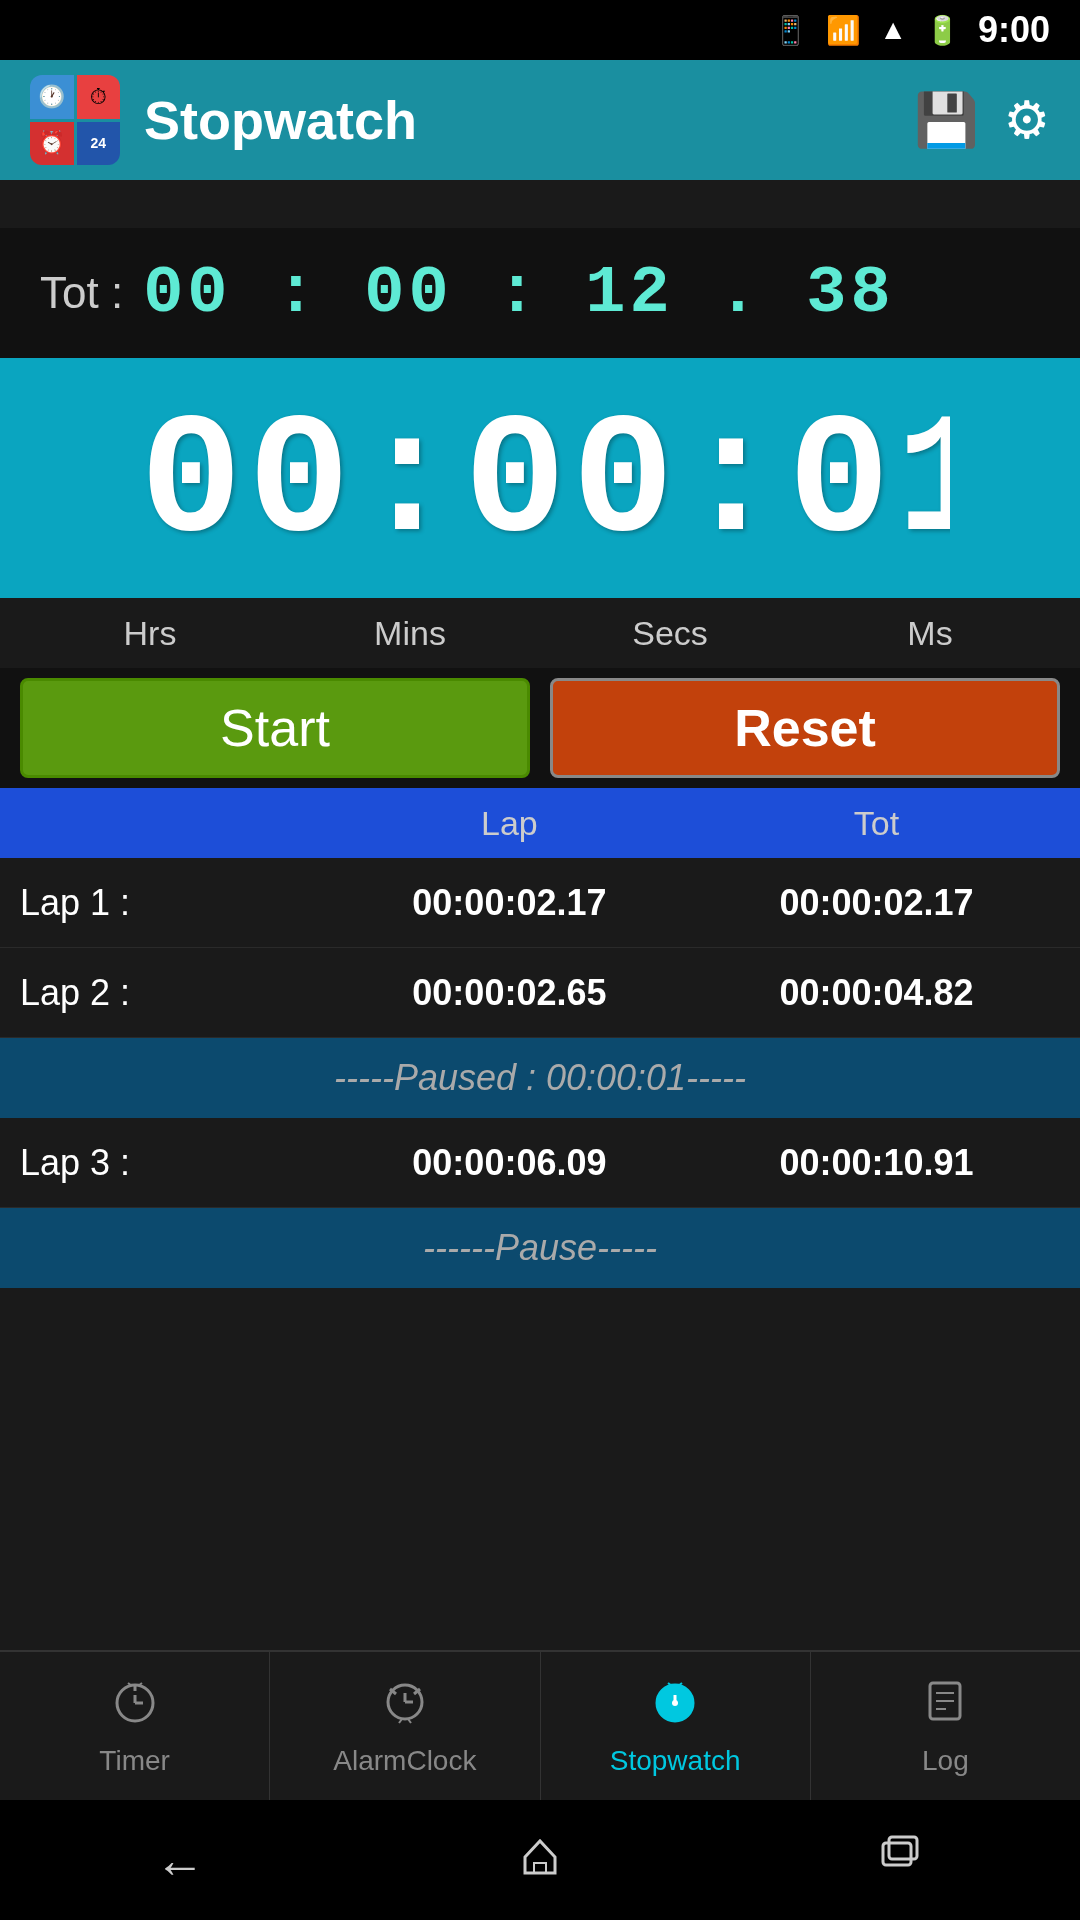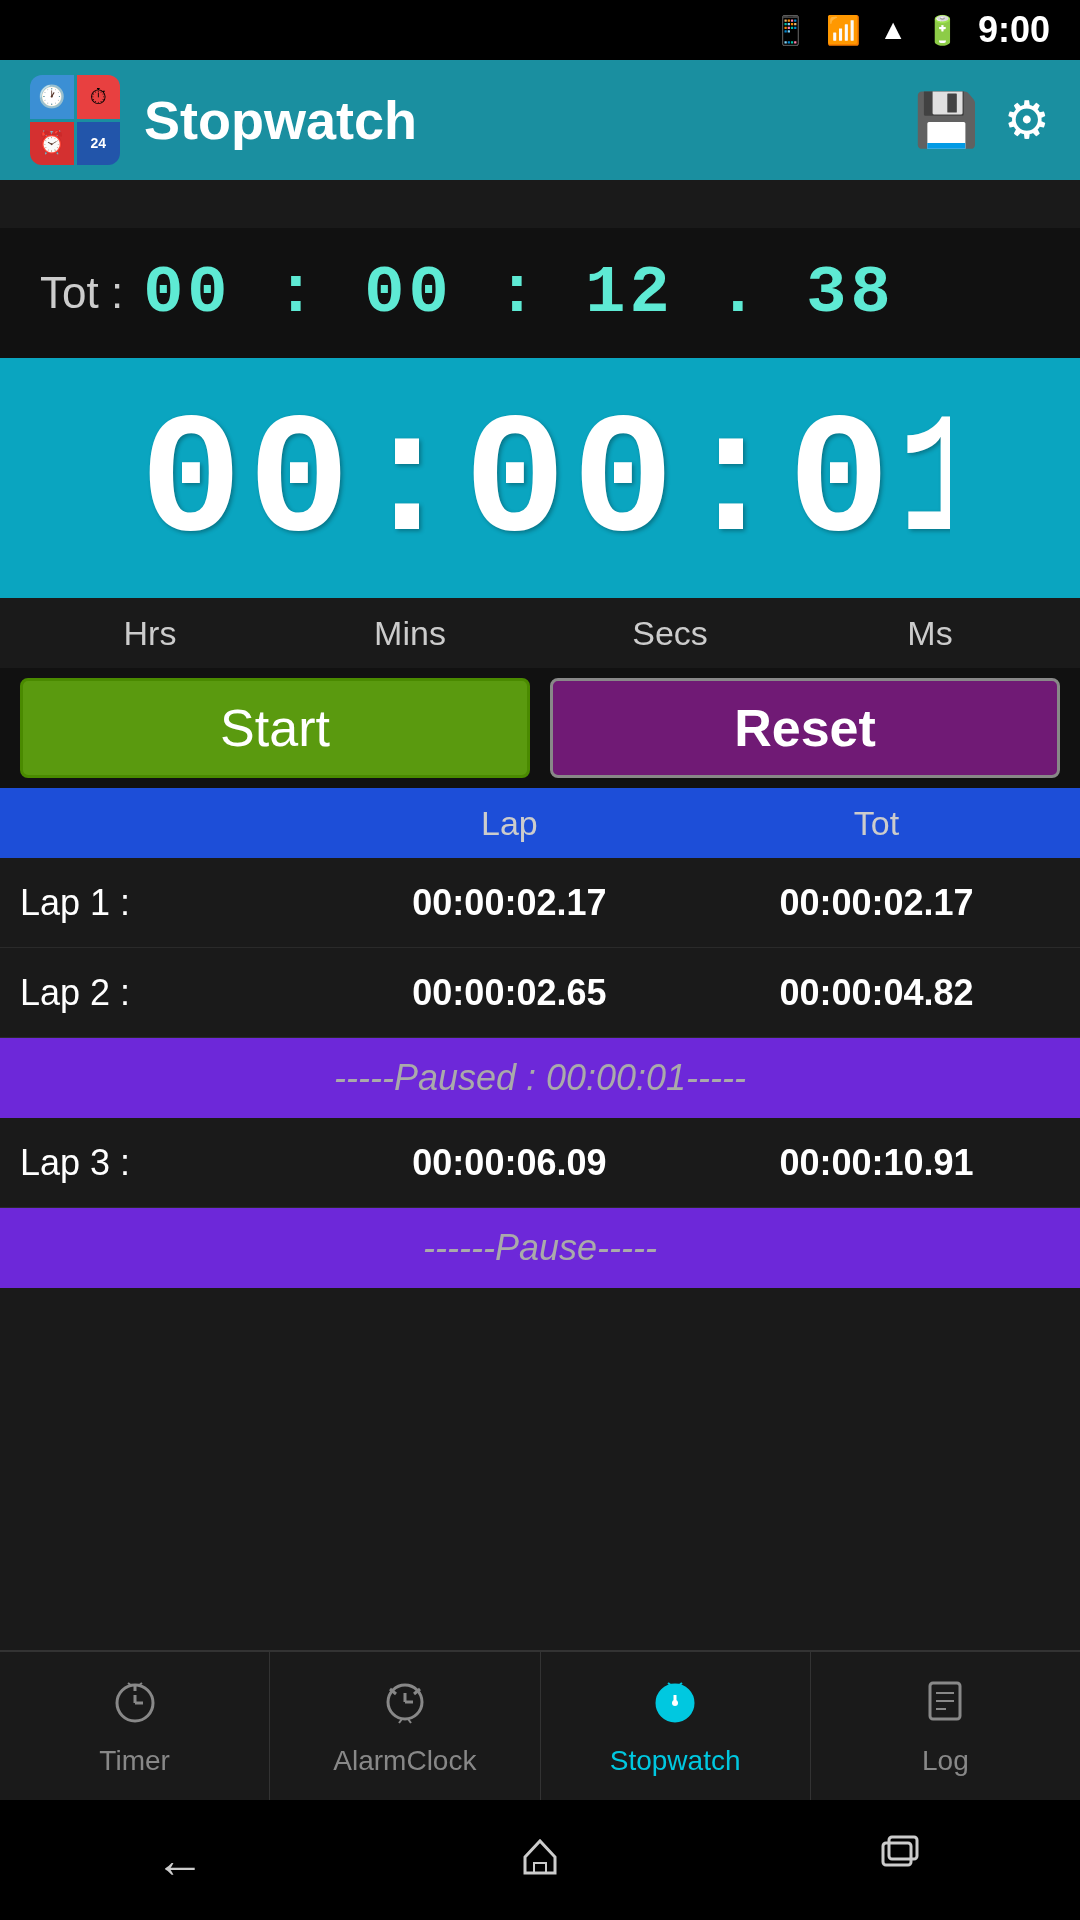--- a/index.html
+++ b/index.html
@@ -153,21 +153,21 @@
       font-size: 52px;
       font-weight: normal;
       cursor: pointer;
       display: flex;
       align-items: center;
       justify-content: center;
     }
     #reset-button {
       flex: 1;
       height: 100px;
-      background: #701a75;
+      background: #c2410c;
       border: 3px solid #888;
       border-radius: 8px;
       color: #fff;
       font-size: 52px;
       font-weight: bold;
       cursor: pointer;
       display: flex;
       align-items: center;
       justify-content: center;
     }
@@ -214,21 +214,21 @@
       font-size: 36px;
       font-weight: bold;
     }
 
     .pause-row {
       width: 100%;
       height: 80px;
       display: flex;
       align-items: center;
       justify-content: center;
-      background: #6d28d9;
+      background: #0c4a6e;
     }
     .pause-text {
       color: #aaa;
       font-size: 36px;
       font-style: italic;
     }
 
     
     #bottom-nav {
       position: absolute;

